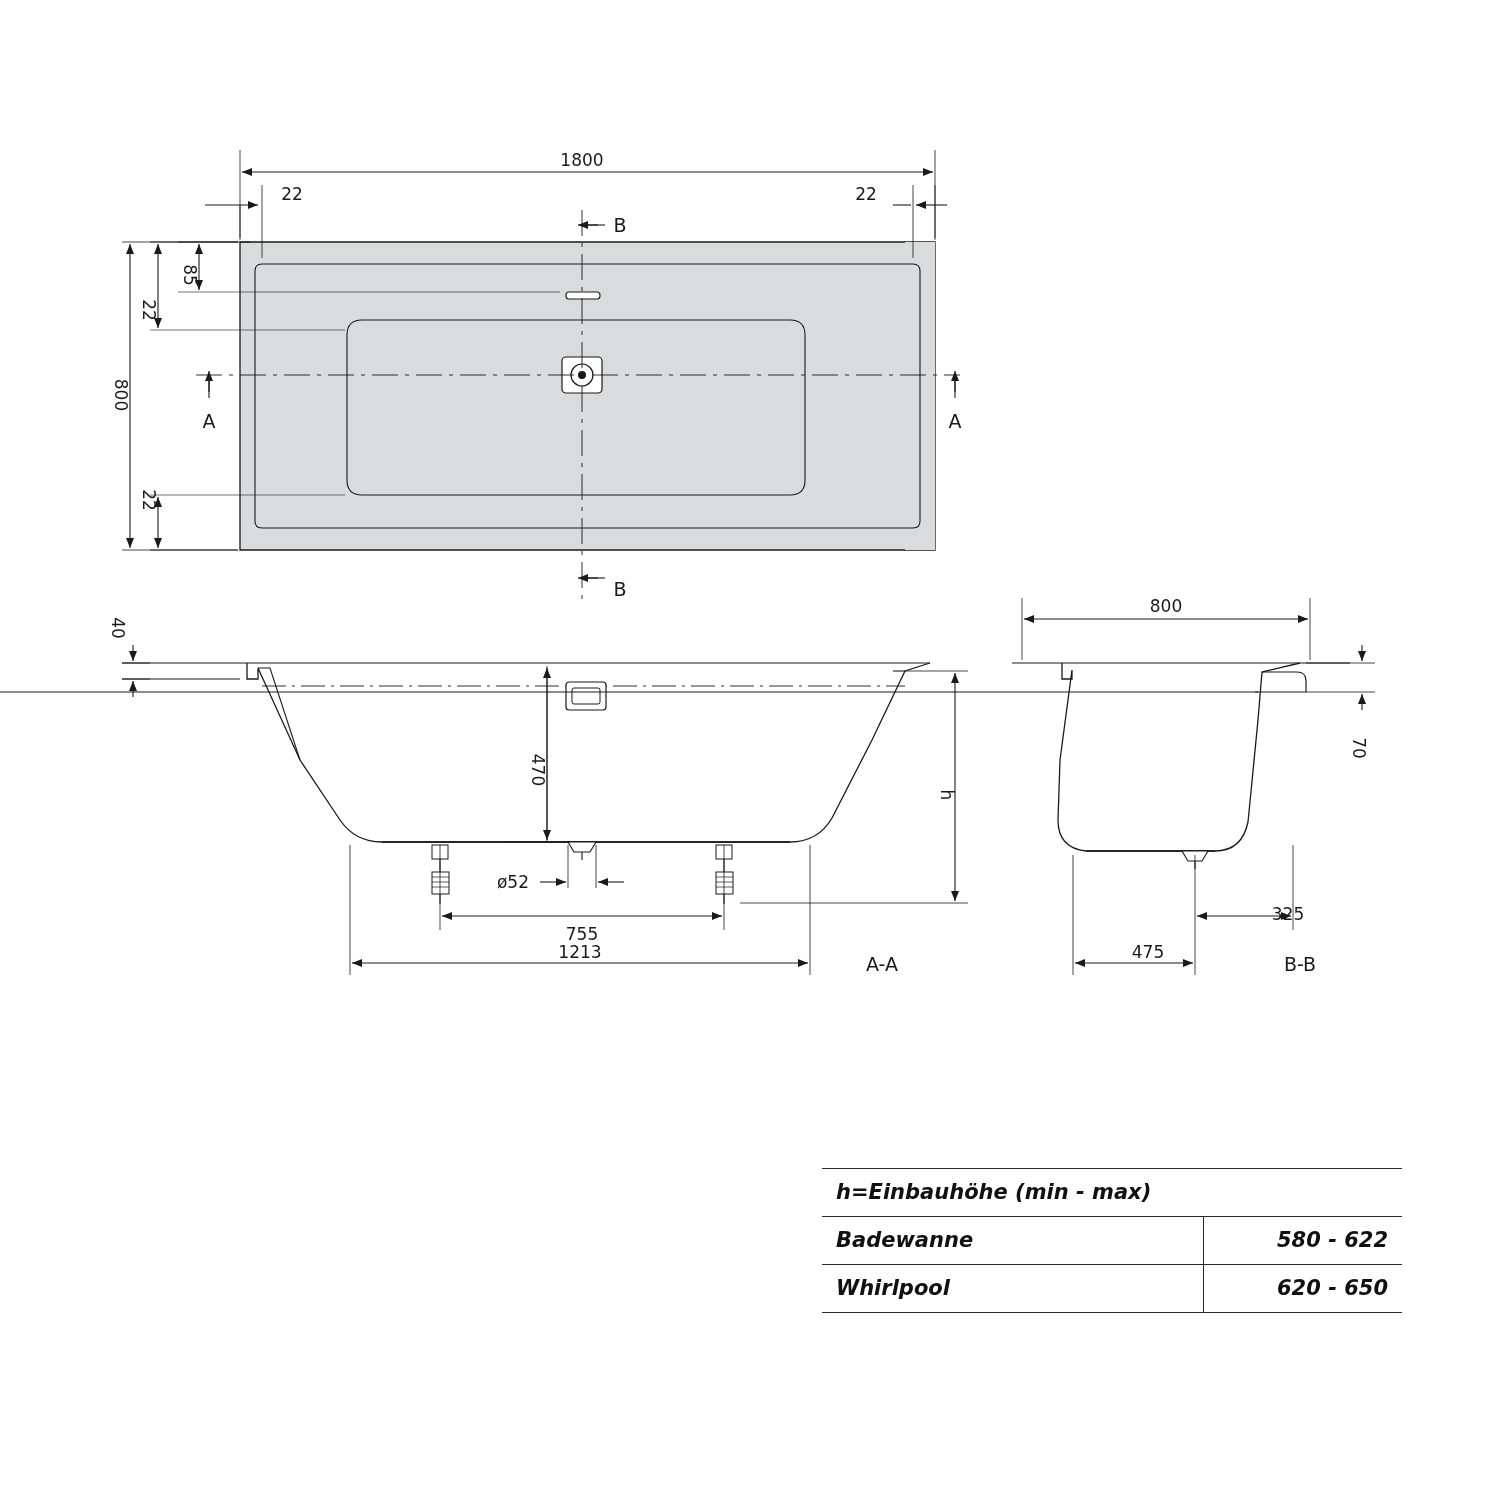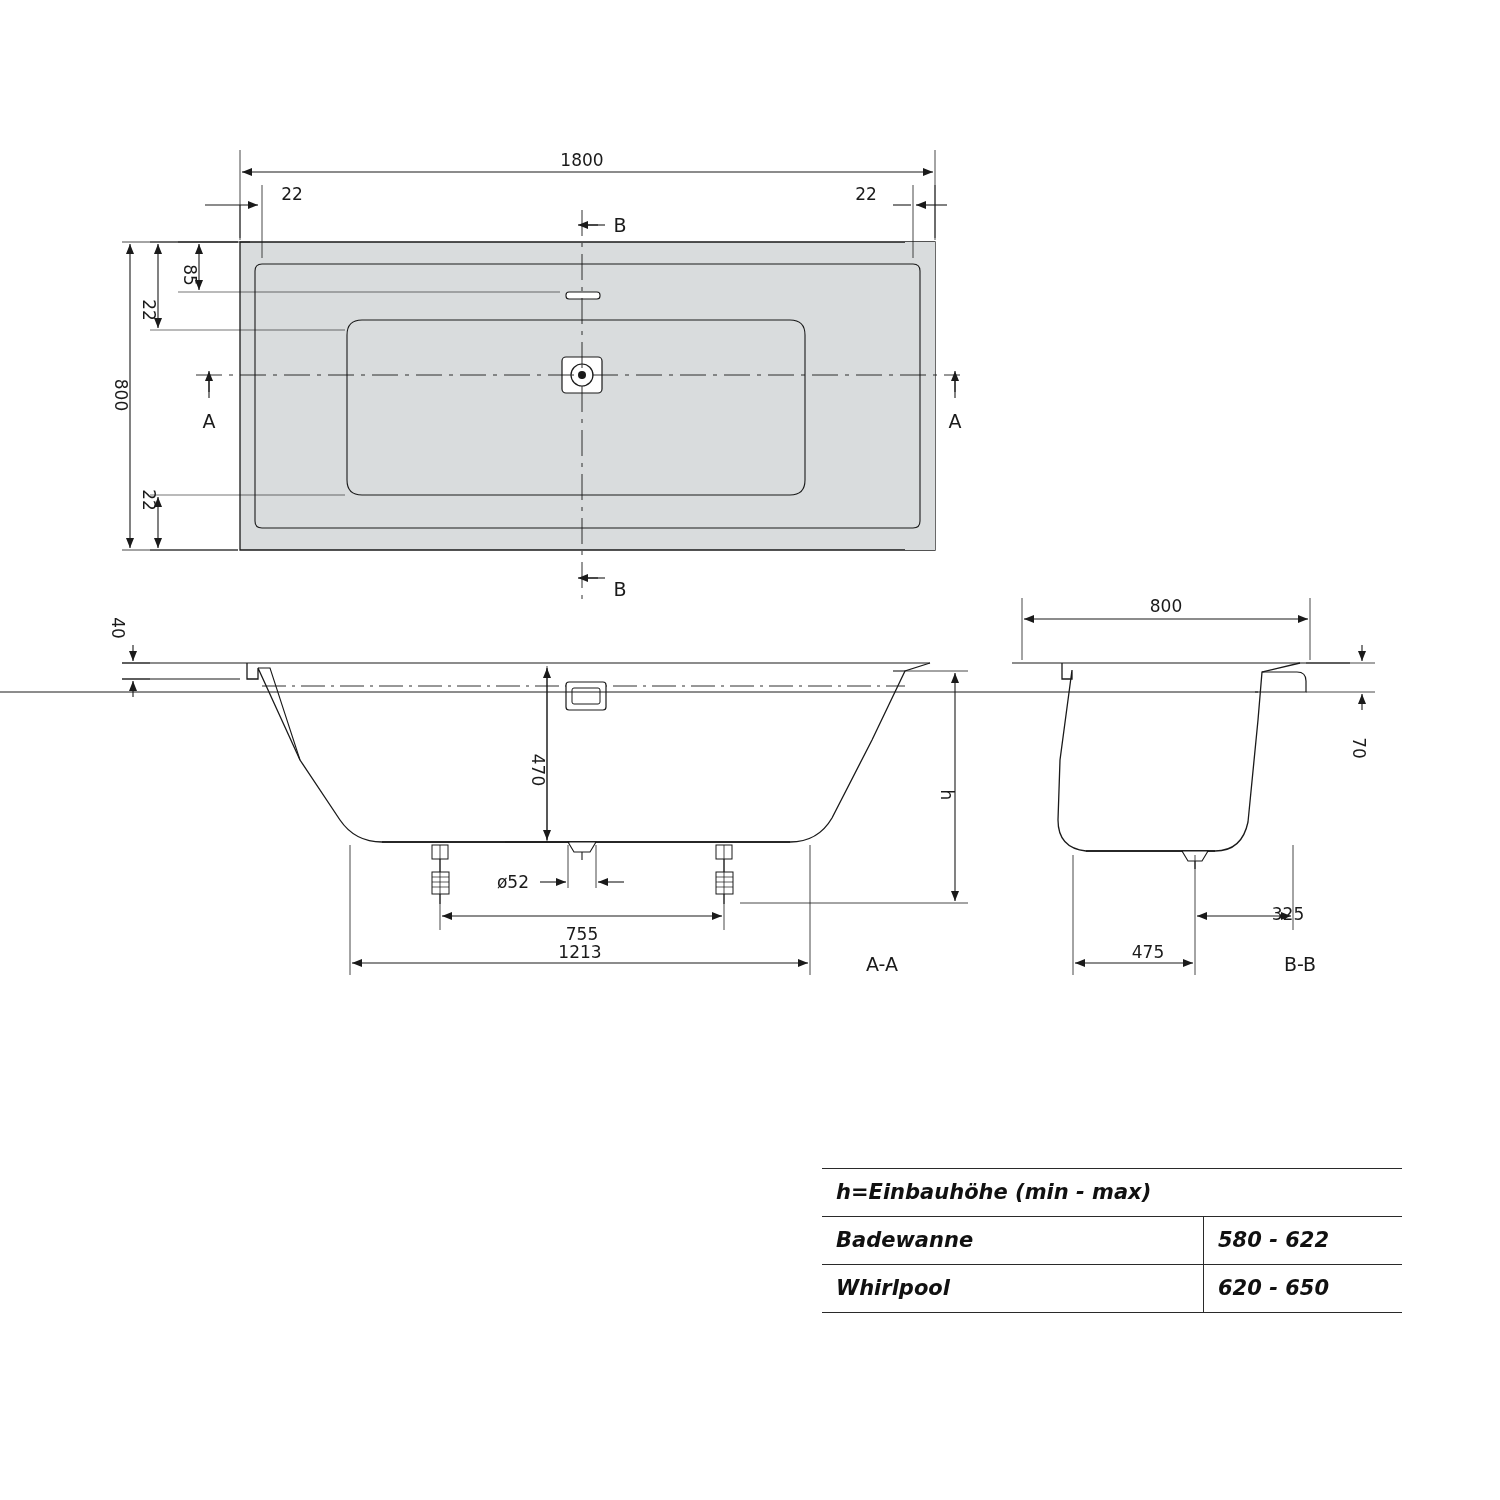--- a/index.html
+++ b/index.html
@@ -39,21 +39,21 @@
     font-weight:bold;
     color:#111;
     height:34px;
     vertical-align:middle;
     font-style:italic;
   }
   #spec-table tr.head td{
     border-top:1.6px solid #2a2a2a;
   }
   #spec-table td.val{
-    text-align:left;
+    text-align:right;
     padding-right:14px;
     border-left:1.6px solid #2a2a2a;
     width:170px;
   }
 </style>
 </head>
 <body>
 
 <div id="sheet">
 <svg width="1500" height="1500" viewBox="0 0 1500 1500" xmlns="http://www.w3.org/2000/svg">

